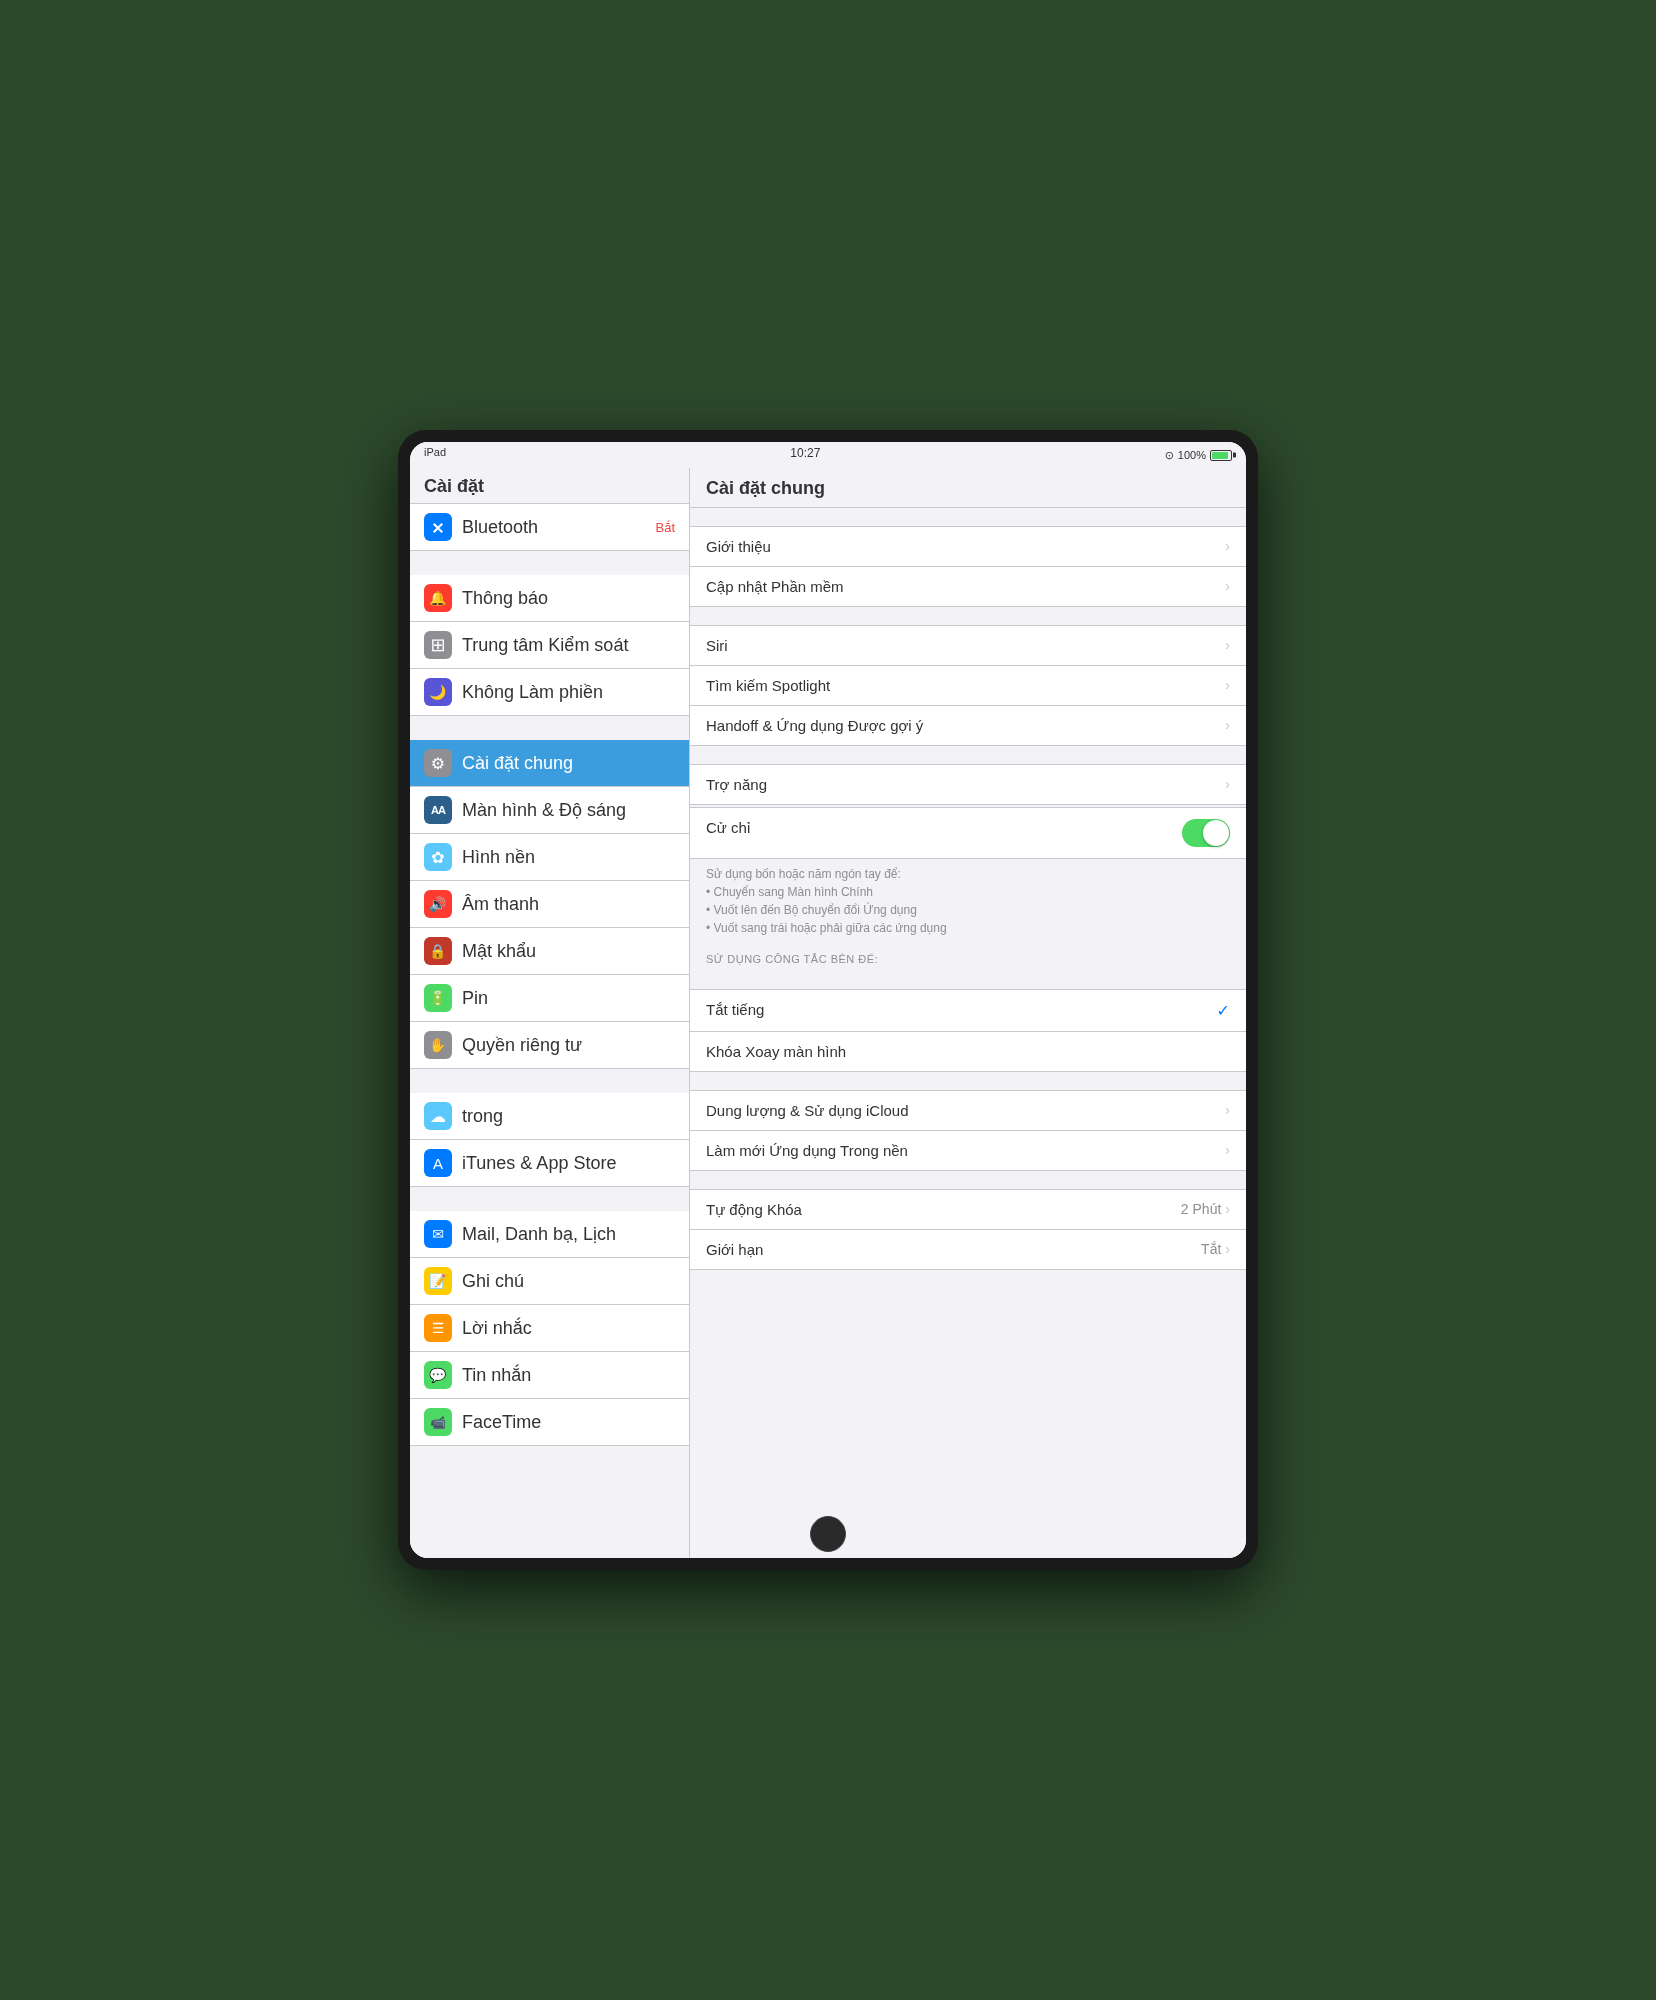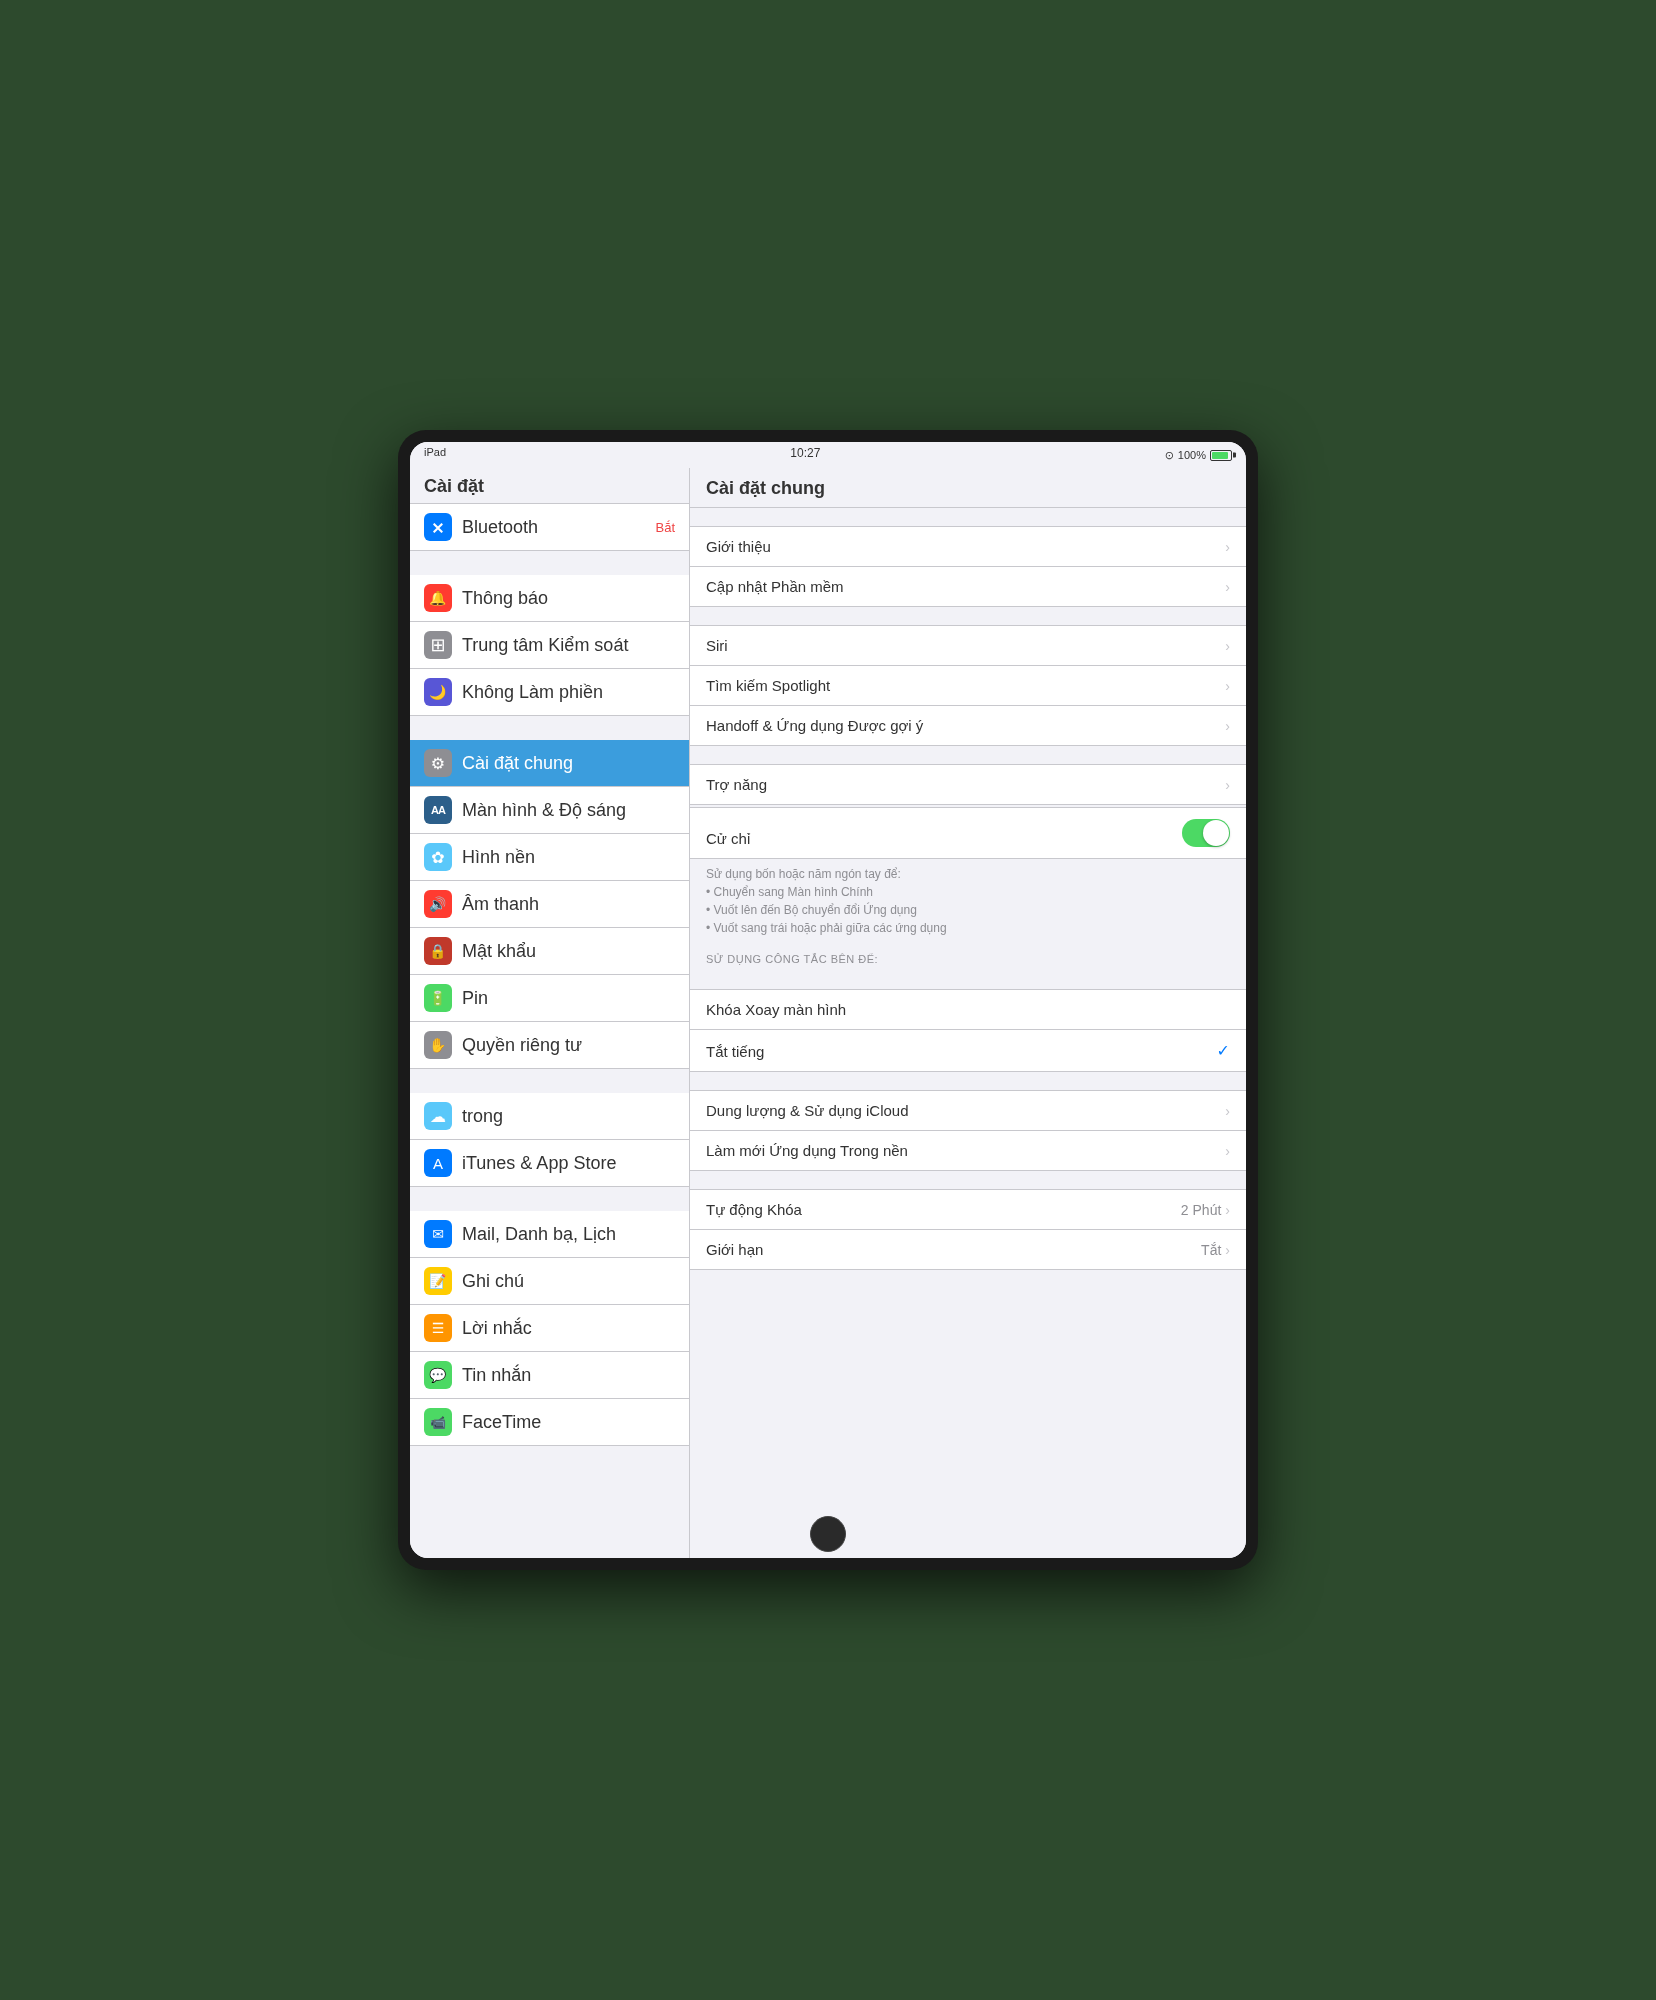--- a/index.html
+++ b/index.html
@@ -150,21 +150,21 @@
       background: #f2f2f7;
     }
     .settings-group {
       margin-top: 20px;
       background: white;
       border-top: 0.5px solid #c8c8cd;
       border-bottom: 0.5px solid #c8c8cd;
     }
     .settings-row {
       display: flex;
-      align-items: flex-end;
+      align-items: flex-start;
       padding: 11px 16px;
       border-bottom: 0.5px solid #c8c8cd;
       background: white;
       cursor: pointer;
     }
     .settings-row:last-child {
       border-bottom: none;
     }
     .settings-row-label {
       flex: 1;
@@ -399,25 +399,25 @@
           Sử dụng bốn hoặc năm ngón tay để:<br>
           • Chuyển sang Màn hình Chính<br>
           • Vuốt lên đến Bộ chuyển đổi Ứng dụng<br>
           • Vuốt sang trái hoặc phải giữa các ứng dụng
         </div>
 
         <div class="section-label">SỬ DỤNG CÔNG TẮC BÊN ĐỂ:</div>
 
         <div class="settings-group">
           <div class="settings-row">
-            <span class="settings-row-label">Khóa Xoay màn hình</span>
-          </div>
-          <div class="settings-row">
             <span class="settings-row-label">Tắt tiếng</span>
             <span class="checkmark">✓</span>
+          </div>
+          <div class="settings-row">
+            <span class="settings-row-label">Khóa Xoay màn hình</span>
           </div>
         </div>
 
         <div class="settings-group" style="margin-top:18px;">
           <div class="settings-row">
             <span class="settings-row-label">Dung lượng &amp; Sử dụng iCloud</span>
             <span class="chevron">›</span>
           </div>
           <div class="settings-row">
             <span class="settings-row-label">Làm mới Ứng dụng Trong nền</span>

